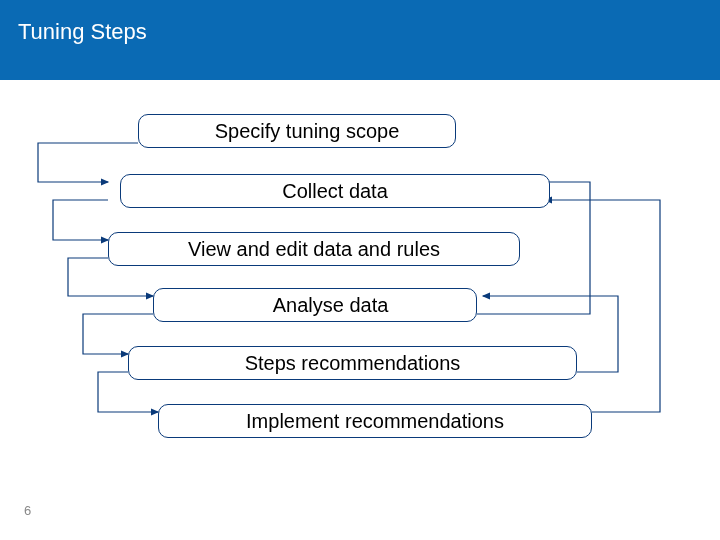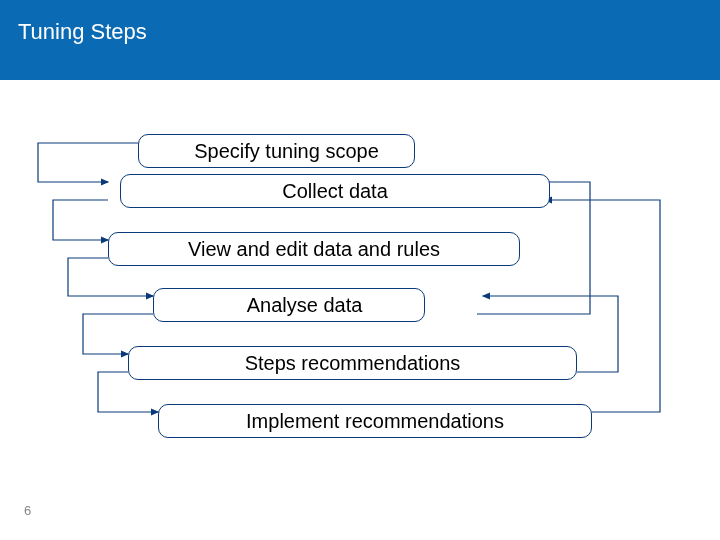--- a/index.html
+++ b/index.html
@@ -85,33 +85,33 @@
       <path d="M128,262 L98,262 L98,302 L158,302" marker-end="url(#arrow)"></path>
 
       <path d="M477,204 L590,204 L590,72 L538,72" marker-end="url(#arrow)"></path>
 
       <path d="M577,262 L618,262 L618,186 L483,186" marker-end="url(#arrow)"></path>
 
       <path d="M592,302 L660,302 L660,90 L545,90" marker-end="url(#arrow)"></path>
     </g>
   </svg>
 
-  <div class="step-box" style="left:138px; top:24px; width:277px;padding-left:20px;">
+  <div class="step-box" style="left:138px; top:4px; width:318px;padding-left:20px;">
     <span>Specify tuning scope</span>
   </div>
 
   <div class="step-box" style="left:120px; top:64px; width:430px;">
     <span>Collect data</span>
   </div>
 
   <div class="step-box" style="left:108px; top:122px; width:412px;">
     <span>View and edit data and rules</span>
   </div>
 
-  <div class="step-box" style="left:153px; top:178px; width:272px;padding-left:31px;">
+  <div class="step-box" style="left:153px; top:178px; width:324px;padding-left:31px;">
     <span>Analyse data</span>
   </div>
 
   <div class="step-box" style="left:128px; top:236px; width:449px;">
     <span>Steps recommendations</span>
   </div>
 
   <div class="step-box" style="left:158px; top:294px; width:434px;">
     <span>Implement recommendations</span>
   </div>

